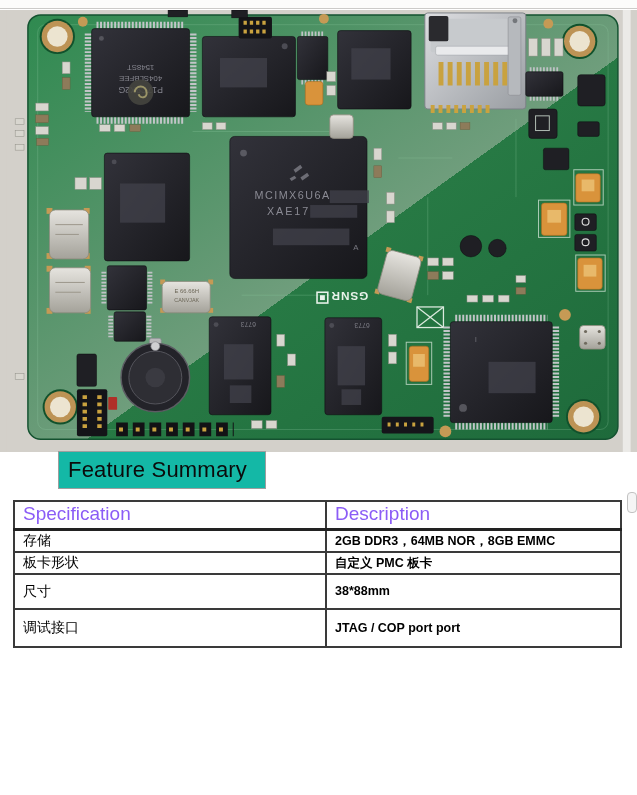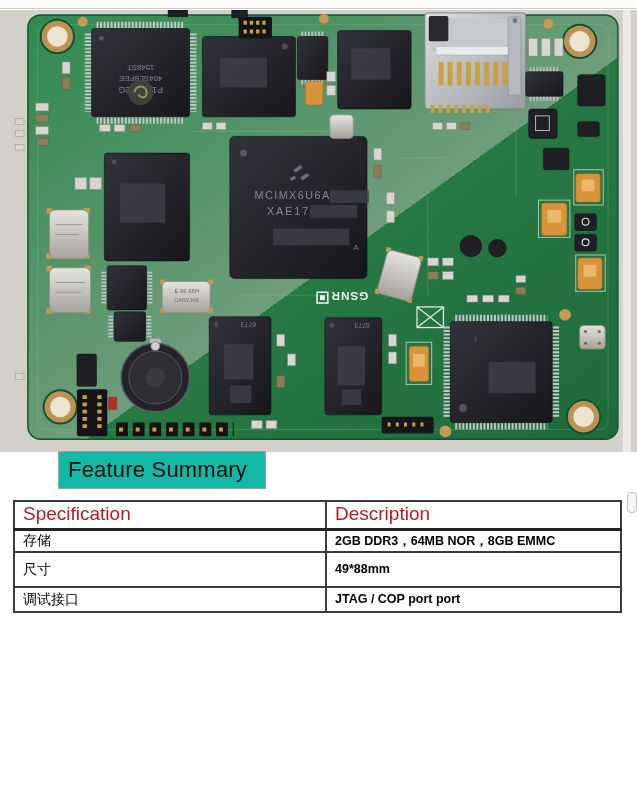--- a/index.html
+++ b/index.html
@@ -28,21 +28,21 @@
   .feature-heading{position:absolute;left:58px;top:451px;width:208px;height:38px;
        background:#14b8a6;border:1px solid #9e9e9e;box-sizing:border-box;
        display:flex;align-items:center;padding-left:9px;
        font-size:22px;color:#0b0b0b;letter-spacing:.2px;}
 
   table.spec-table{position:absolute;left:13px;top:500px;width:607px;
        border-collapse:collapse;table-layout:fixed;background:#fff;
        border:2px solid #000;}
   table.spec-table th, table.spec-table td{border:2px solid #3a3a3a;box-sizing:border-box;}
   table.spec-table th{font-size:19px;font-weight:400;text-align:left;
-       padding:0 0 2px 8px;color:#b91c1c;border-bottom:3px solid #222;}
+       padding:0 0 2px 8px;color:#8b5cf6;border-bottom:3px solid #222;}
   tr.hdr{height:28px;}
   td.spec{font-family:"Liberation Serif","DejaVu Serif",serif;font-size:14px;
        color:#000;padding:0 0 0 8px;vertical-align:middle;}
   td.desc{font-size:12.5px;font-weight:bold;color:#000;padding:0 0 0 8px;
        vertical-align:middle;}
   tr.if-row td{vertical-align:top;padding-top:2px;}
   td.desc .dline{line-height:18.5px;white-space:nowrap;}
   .scroll-frag{position:absolute;right:0;top:492px;width:10px;height:21px;
        background:#f5f5f5;border:1px solid #c2c2c2;border-radius:4px;box-sizing:border-box;}
 </style>
@@ -417,27 +417,33 @@
     <tr class="hdr">
       <th>Specification</th>
       <th>Description</th>
     </tr>
     <tr style="height:23px">
       <td class="spec">存储</td>
       <td class="desc">
           <div class="dline">2GB DDR3，64MB NOR，8GB EMMC</div>
         </td>
     </tr>
+    <tr style="height:22px">
+      <td class="spec">板卡形状</td>
+      <td class="desc">
+          <div class="dline">自定义 PMC 板卡</div>
+        </td>
+    </tr>
     <tr style="height:35px">
       <td class="spec">尺寸</td>
       <td class="desc">
-          <div class="dline">49*88mm</div>
+          <div class="dline">38*88mm</div>
         </td>
     </tr>
-    <tr style="height:25px">
+    <tr style="height:38px">
       <td class="spec">调试接口</td>
       <td class="desc">
           <div class="dline">JTAG / COP port port</div>
         </td>
     </tr>
   </tbody>
 </table>
 
 <div class="scroll-frag"></div>
 

